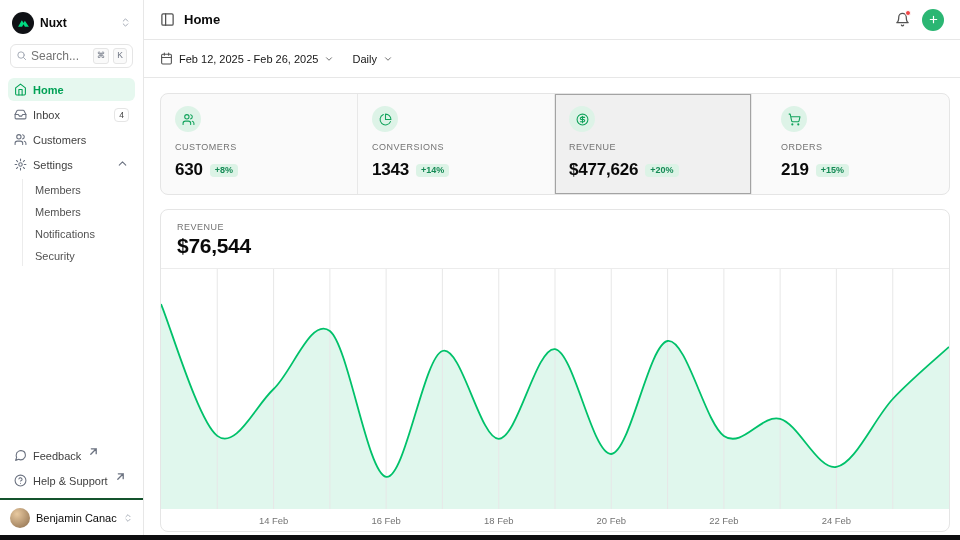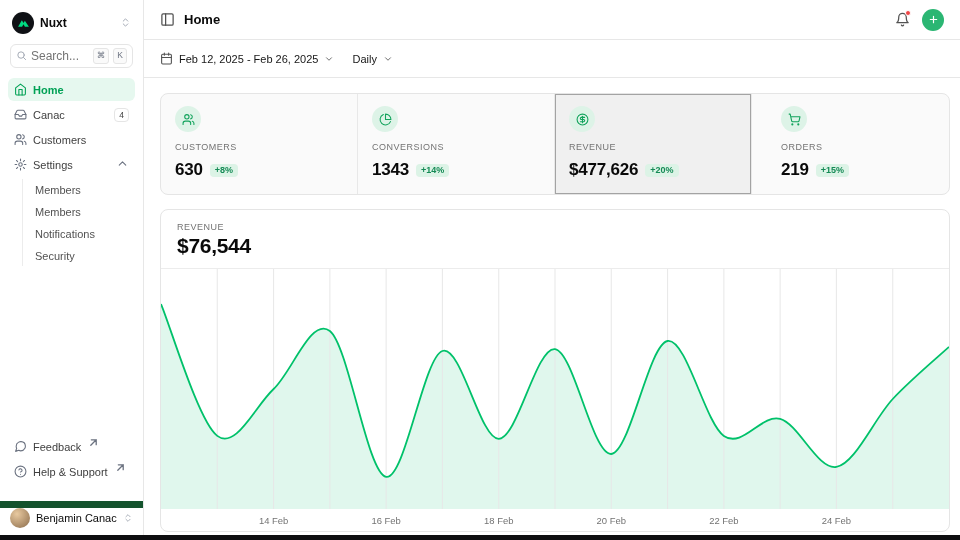--- a/index.html
+++ b/index.html
@@ -18,21 +18,21 @@
   .nav { padding:0 8px; display:flex; flex-direction:column; gap:2px; }
   .nav-item { display:flex; align-items:center; gap:6px; height:23px; padding:0 6px; border-radius:6px; font-size:11px; color:#404040; cursor:pointer; }
   .nav-item svg { width:13px; height:13px; color:#6b7280; flex:none; }
   .nav-item.active { background:#e6f8ef; color:#00a155; font-weight:600; }
   .nav-item.active svg { color:#00a155; }
   .nav-right { margin-left:auto; }
   .nav-badge { margin-left:auto; font-size:8.5px; border:1px solid #e5e5e5; border-radius:4px; padding:1px 4px; background:#fff; color:#404040; }
   .nav-sub { margin:1px 0 1px 14px; border-left:1px solid #ececec; padding-left:6px; display:flex; flex-direction:column; gap:1px; }
   .nav-sub-item { font-size:11px; color:#525252; height:21px; display:flex; align-items:center; padding:0 6px; border-radius:6px; cursor:pointer; }
   .sidebar-spacer { flex:1; }
-  .user-row { border-top:7px solid #14532d; margin-top:18px; padding:0 10px 12px 10px; display:flex; align-items:center; gap:6px; cursor:pointer; }
+  .user-row { border-top:2px solid #14532d; margin-top:6px; padding:8px 10px 12px 10px; display:flex; align-items:center; gap:6px; cursor:pointer; }
   .avatar { width:20px; height:20px; border-radius:50%; background:radial-gradient(circle at 35% 30%, #e8c9a0, #8a6b4a); flex:none; }
   .user-name { font-size:11px; font-weight:500; flex:1; white-space:nowrap; overflow:hidden; }
 
   
   .main { flex:1; display:flex; flex-direction:column; min-width:0; }
   .header { height:40px; min-height:40px; border-bottom:1px solid #e7e7e7; display:flex; align-items:center; padding:0 16px; gap:9px; }
   .icon-btn { background:none; border:0; cursor:pointer; color:#525252; display:flex; align-items:center; }
   .header-title { font-size:13px; font-weight:700; }
   .header-right { margin-left:auto; display:flex; align-items:center; gap:12px; }
   .bell-wrap { position:relative; }
@@ -103,21 +103,21 @@
             <path d="m3 9 9-7 9 7v11a2 2 0 0 1-2 2H5a2 2 0 0 1-2-2z"></path>
             <path d="M9 22V12h6v10"></path>
           </svg>
         <span>Home</span>
       </div>
       <div class="nav-item">
         <svg viewBox="0 0 24 24" fill="none" stroke="currentColor" stroke-width="2" stroke-linecap="round" stroke-linejoin="round">
             <polyline points="22 12 16 12 14 15 10 15 8 12 2 12"></polyline>
             <path d="M5.45 5.11 2 12v6a2 2 0 0 0 2 2h16a2 2 0 0 0 2-2v-6l-3.45-6.89A2 2 0 0 0 16.76 4H7.24a2 2 0 0 0-1.79 1.11z"></path>
           </svg>
-        <span>Canac</span>
+        <span>Inbox</span>
         <span class="nav-badge">4</span>
       </div>
       <div class="nav-item">
         <svg viewBox="0 0 24 24" fill="none" stroke="currentColor" stroke-width="2" stroke-linecap="round" stroke-linejoin="round">
             <path d="M16 21v-2a4 4 0 0 0-4-4H6a4 4 0 0 0-4 4v2"></path>
             <circle cx="9" cy="7" r="4"></circle>
             <path d="M22 21v-2a4 4 0 0 0-3-3.87"></path>
             <path d="M16 3.13a4 4 0 0 1 0 7.75"></path>
           </svg>
         <span>Customers</span>

